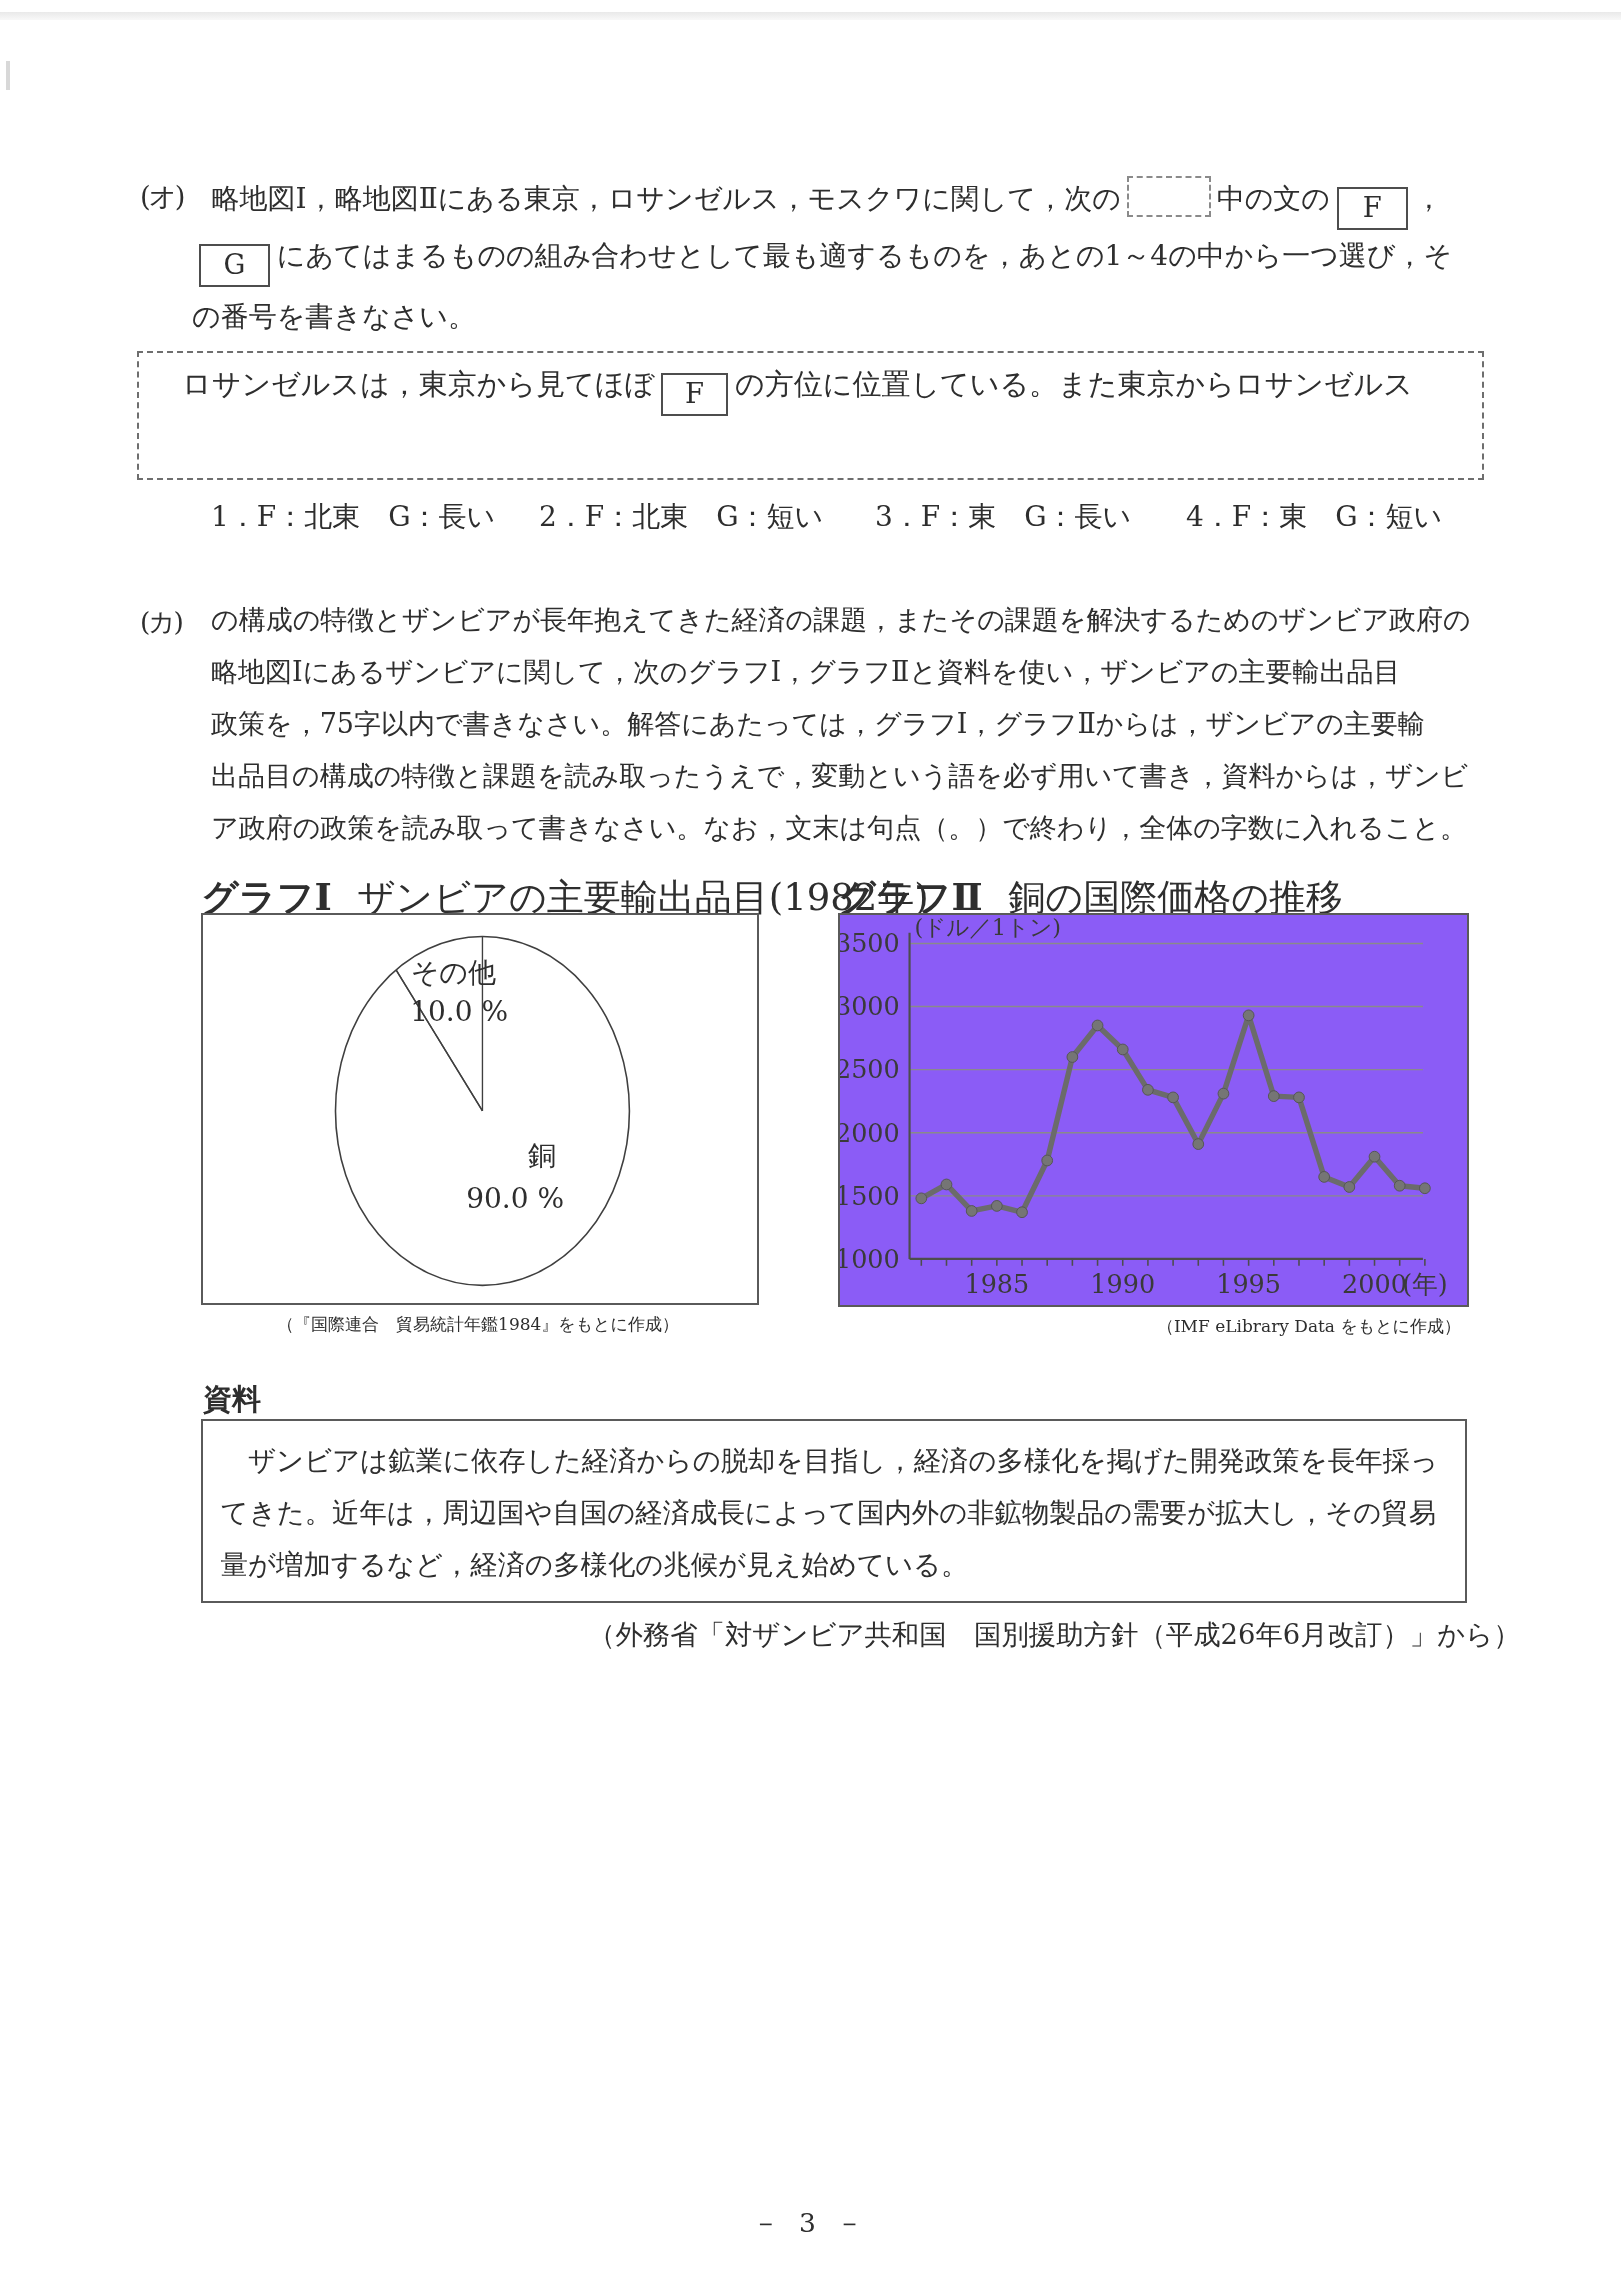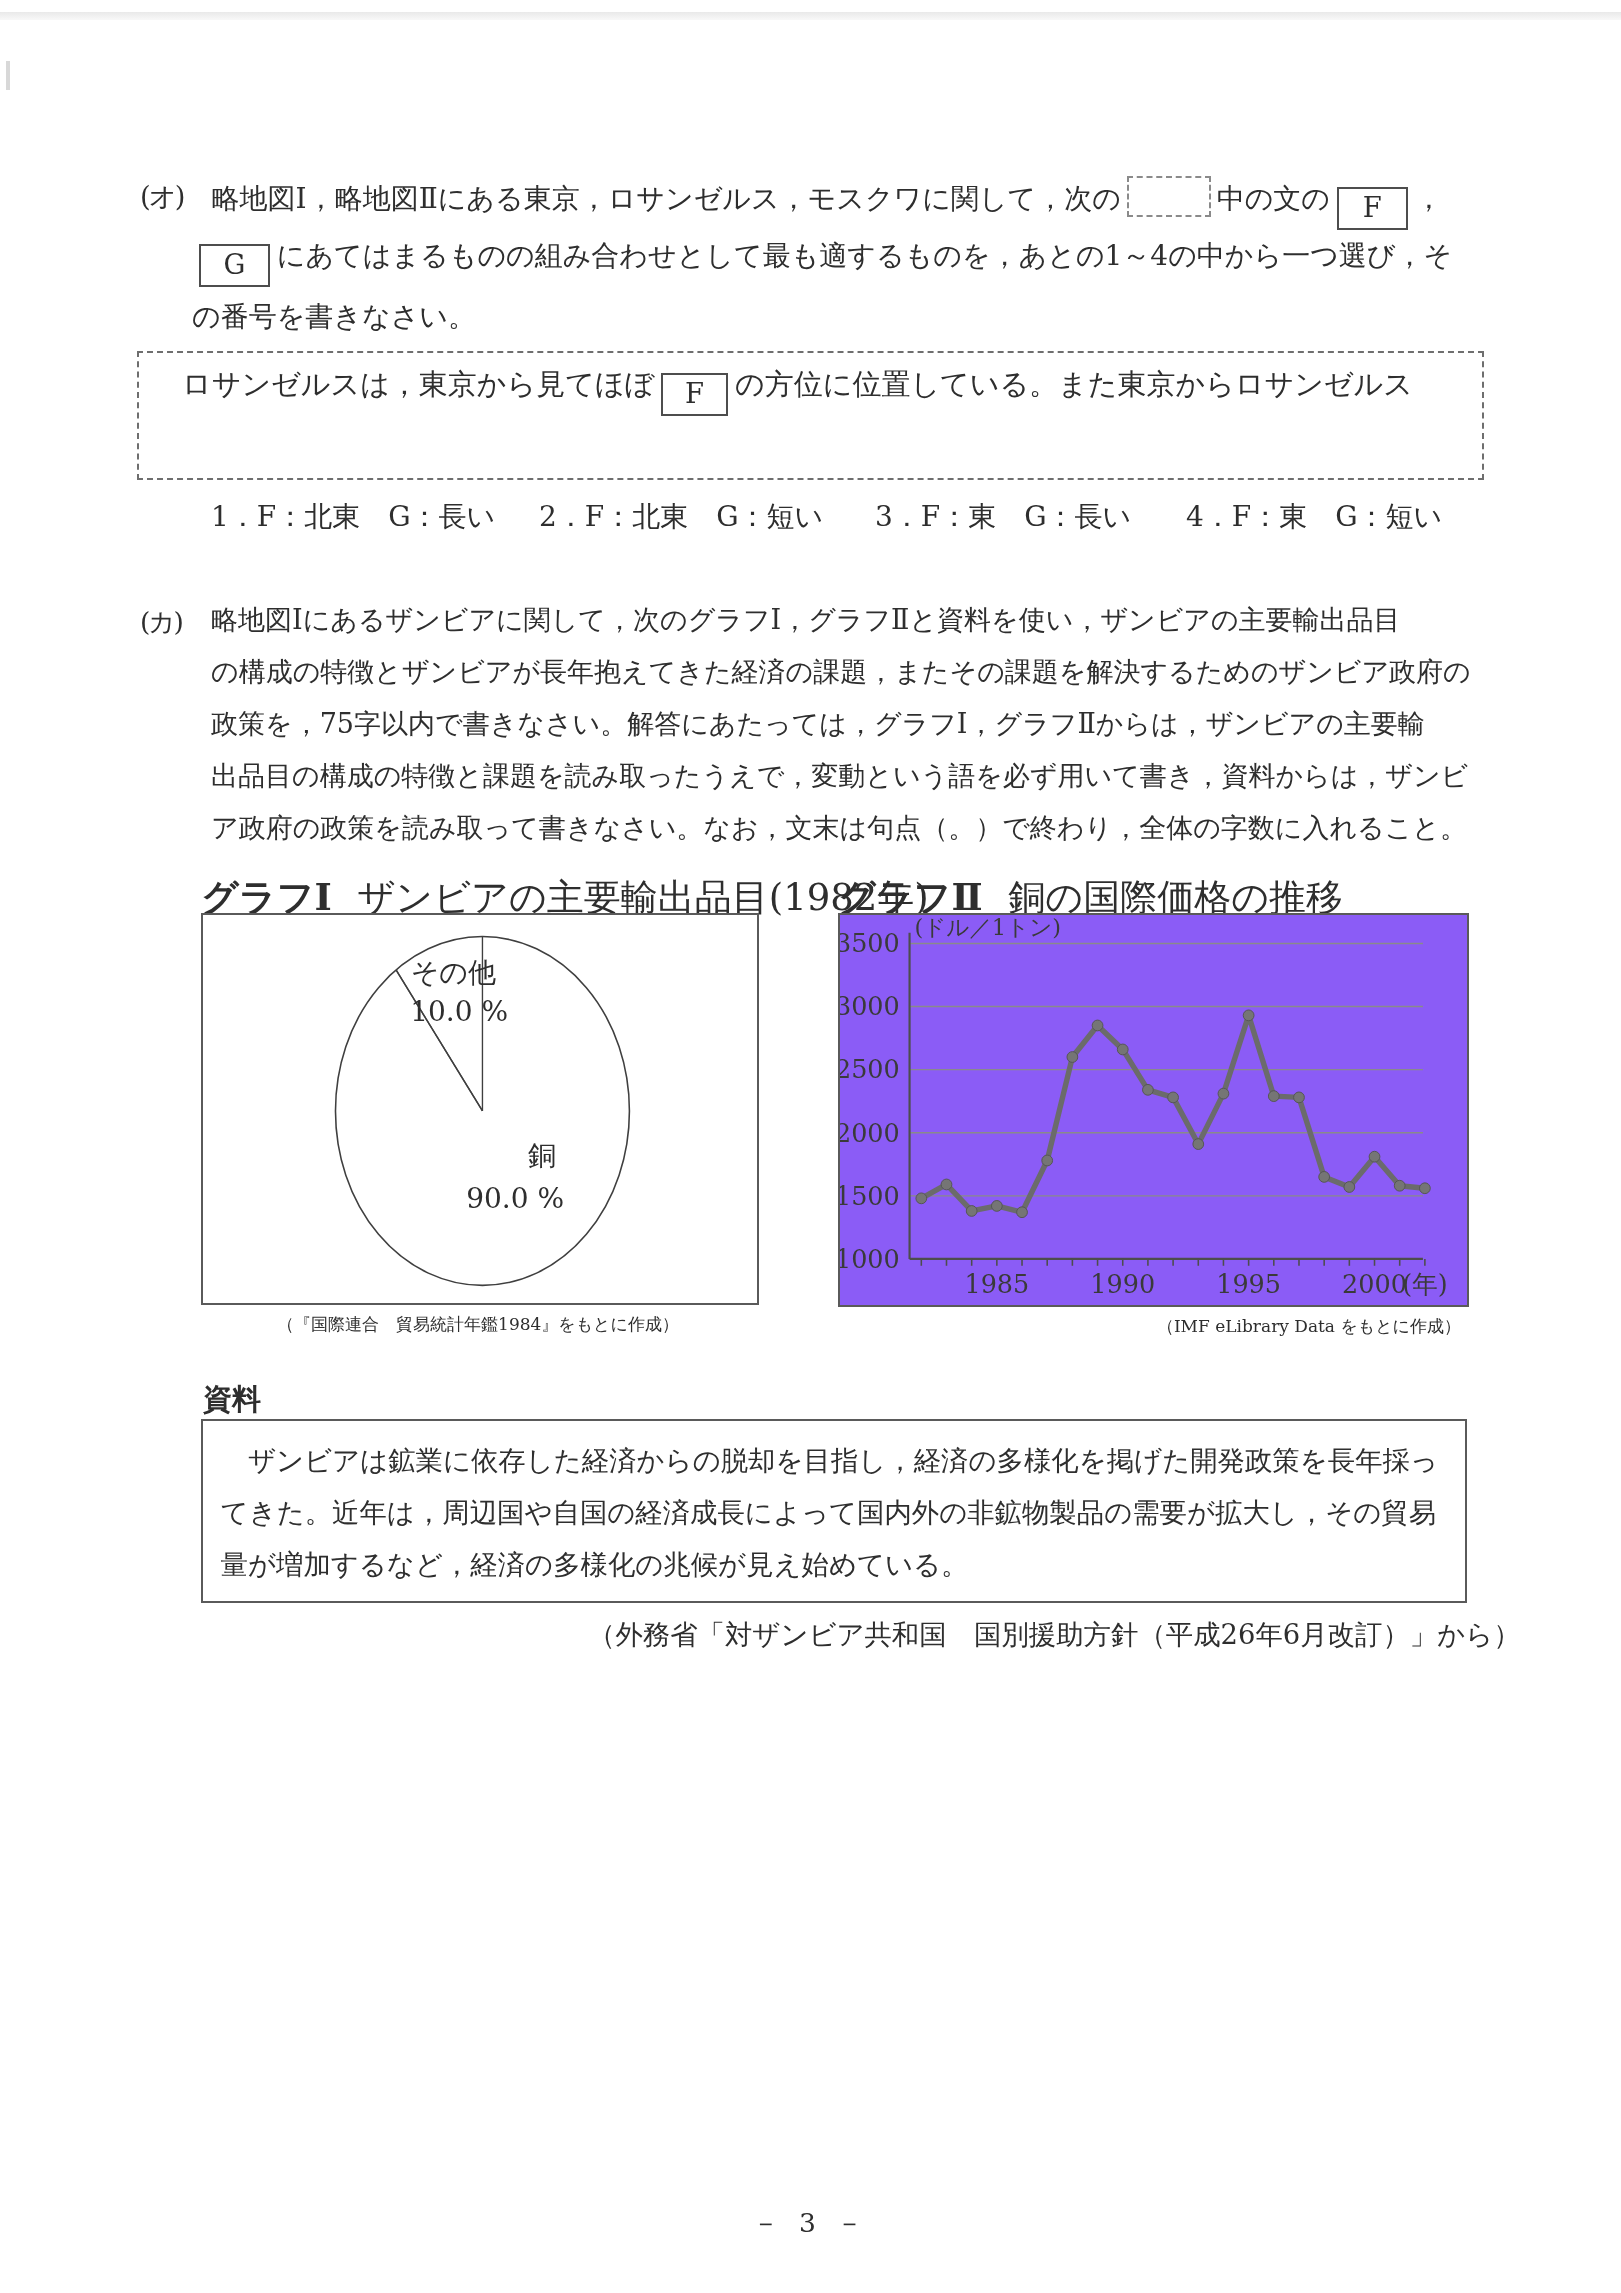--- a/index.html
+++ b/index.html
@@ -92,22 +92,22 @@
       </div>
   </div>
 
   <div class="abs choice" id="choice-0">1．F：北東　G：長い</div>
   <div class="abs choice" id="choice-1">2．F：北東　G：短い</div>
   <div class="abs choice" id="choice-2">3．F：東　G：長い</div>
   <div class="abs choice" id="choice-3">4．F：東　G：短い</div>
 
   <div class="abs" id="q-ka-marker">(カ)</div>
   <div class="abs" id="q-ka-lines">
+      <div class="t-line"><span>の構成の特徴とザンビアが長年抱えてきた経済の課題，またその課題を解決するためのザンビア政府の</span></div>
       <div class="t-line"><span class="b">略地図Ⅰ</span><span>にあるザンビアに関して，次の</span><span class="b">グラフⅠ，グラフⅡ</span><span>と</span><span class="b">資料</span><span>を使い，ザンビアの主要輸出品目</span></div>
-      <div class="t-line"><span>の構成の特徴とザンビアが長年抱えてきた経済の課題，またその課題を解決するためのザンビア政府の</span></div>
       <div class="t-line"><span>政策を，</span><span class="b">75字以内</span><span>で書きなさい。解答にあたっては，</span><span class="b">グラフⅠ，グラフⅡ</span><span>からは，ザンビアの主要輸</span></div>
       <div class="t-line"><span>出品目の構成の特徴と課題を読み取ったうえで，</span><span class="b">変動</span><span>という語を必ず用いて書き，</span><span class="b">資料</span><span>からは，ザンビ</span></div>
       <div class="t-line"><span>ア政府の政策を読み取って書きなさい。なお，文末は句点（。）で終わり，全体の字数に入れること。</span></div>
     </div>
 
   <div class="abs g-title" id="g1-title">
     <span class="marker">グラフⅠ</span><span>ザンビアの主要輸出品目(1982年)</span>
   </div>
   <div class="abs" id="pie-box">
     <svg id="pie-svg" width="554" height="388" viewBox="0 0 565 396">

